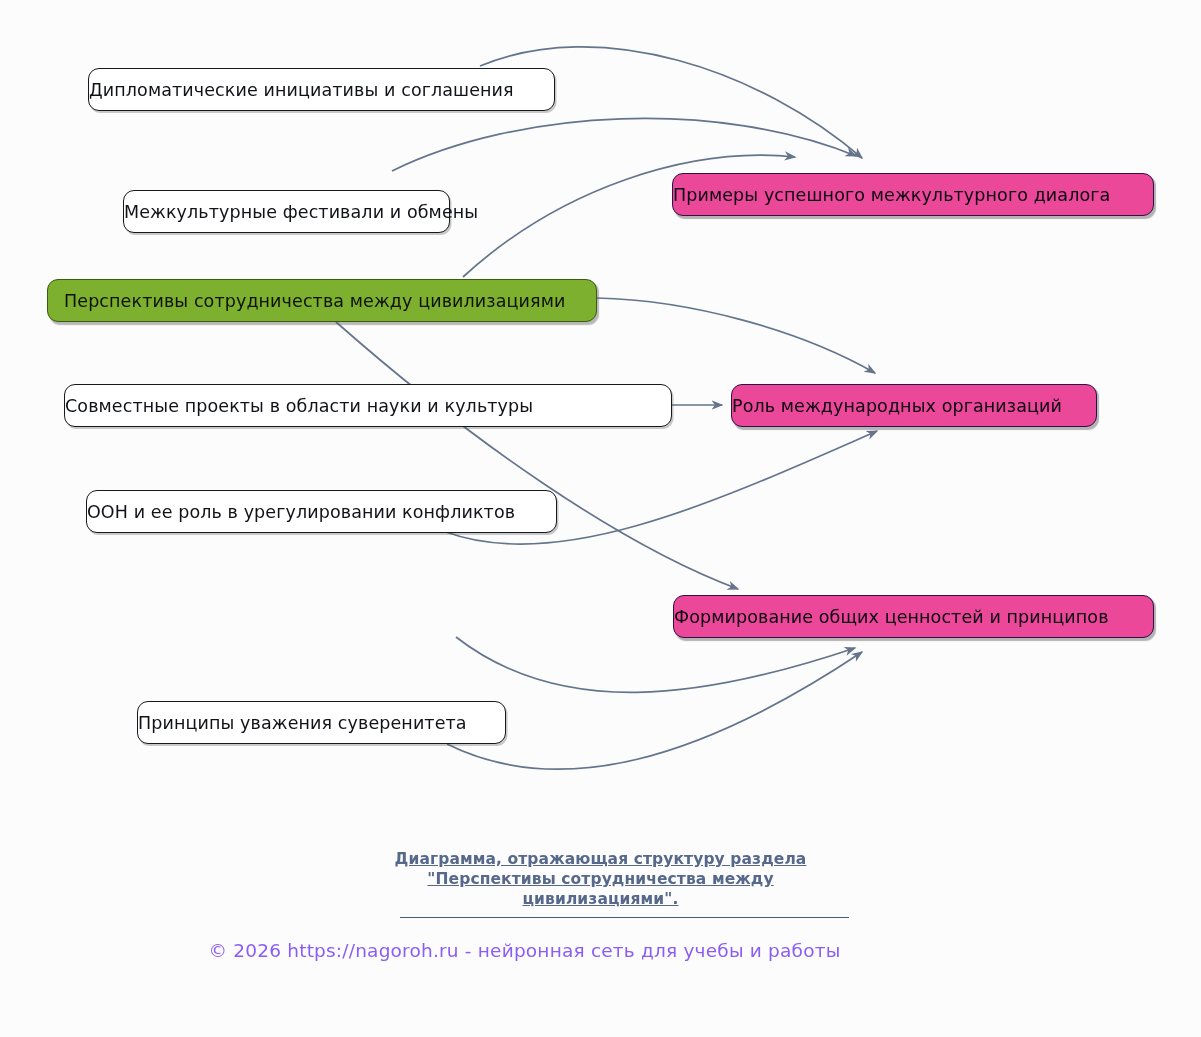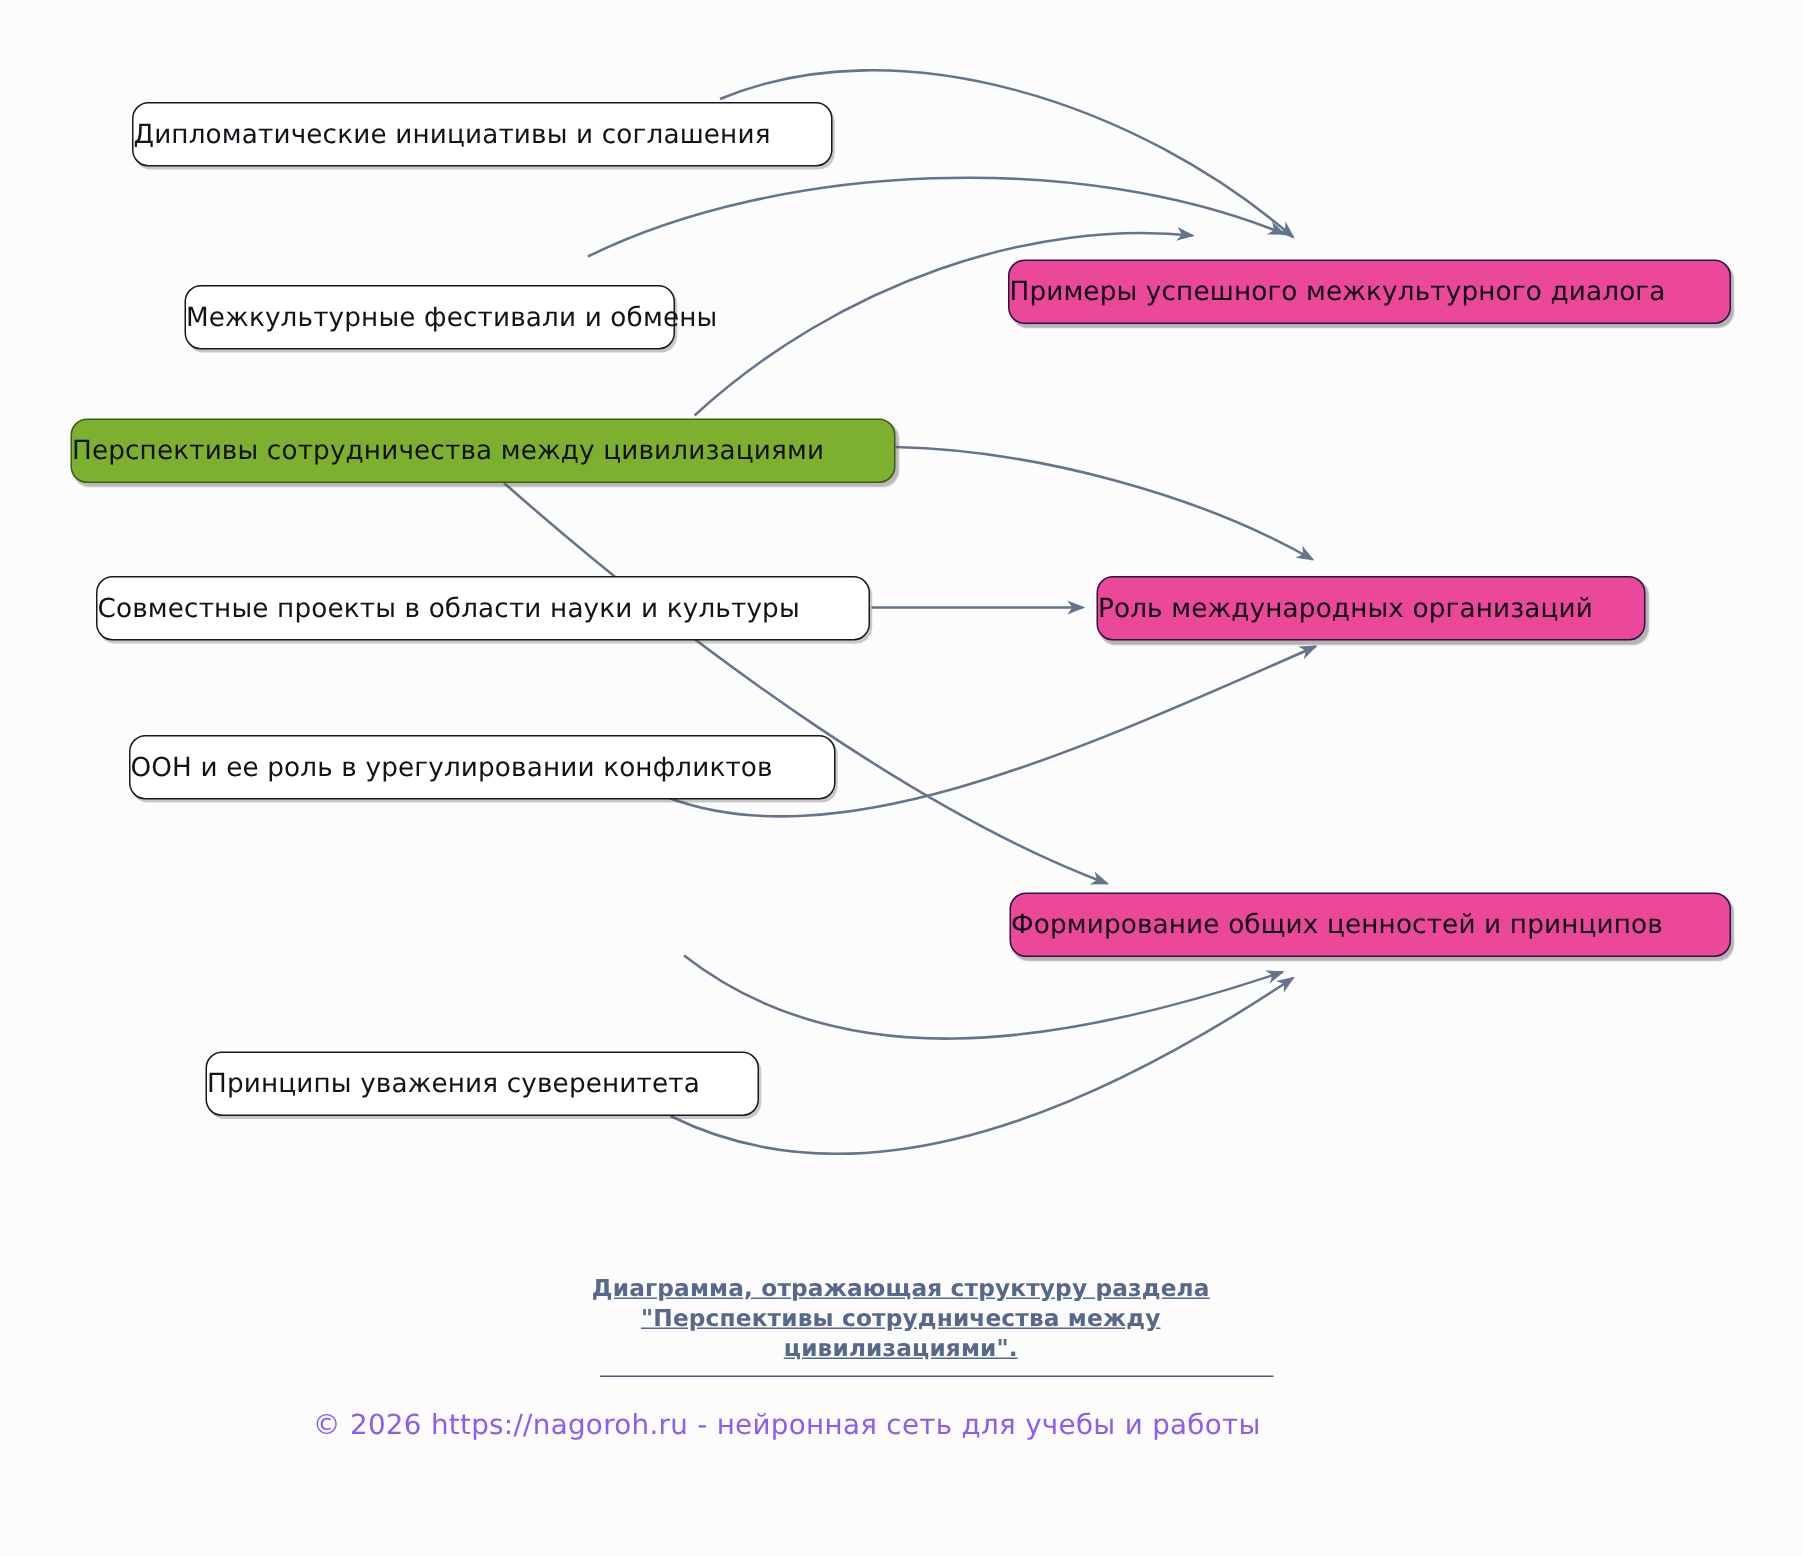--- a/index.html
+++ b/index.html
@@ -42,20 +42,21 @@
     color: #111318;
     font-size: 17.5px;
     box-shadow: 1.5px 2px 0 rgba(80,80,80,0.30);
   }
   .node-green {
     background: #7cb02e;
     border: 1.6px solid #3d5b12;
     color: #101208;
     font-size: 17.5px;
     box-shadow: 2px 2.5px 1px rgba(90,90,90,0.42);
+    padding-left: 16px;
   }
   .node-purple {
     background: #ec4899;
     border: 1.6px solid #2d1147;
     color: #0c0412;
     font-size: 17.5px;
     box-shadow: 2px 2.5px 1px rgba(90,90,90,0.45);
   }
   .caption {
     position: absolute;
@@ -128,21 +129,21 @@
   </div>
 
   <div class="node node-plain" style="left:123px; top:190px; width:327px; height:43px;">
     <span>Межкультурные фестивали и обмены</span>
   </div>
 
   <div class="node node-green" style="left:47px;  top:279px; width:550px; height:43px;">
     <span>Перспективы сотрудничества между цивилизациями</span>
   </div>
 
-  <div class="node node-plain" style="left:64px;  top:384px; width:516px; height:43px;">
+  <div class="node node-plain" style="left:64px;  top:384px; width:608px; height:43px;">
     <span>Совместные проекты в области науки и культуры</span>
   </div>
 
   <div class="node node-plain" style="left:86px;  top:490px; width:471px; height:43px;">
     <span>ООН и ее роль в урегулировании конфликтов</span>
   </div>
 
 
   <div class="node node-plain" style="left:137px; top:701px; width:369px; height:43px;">
     <span>Принципы уважения суверенитета</span>

